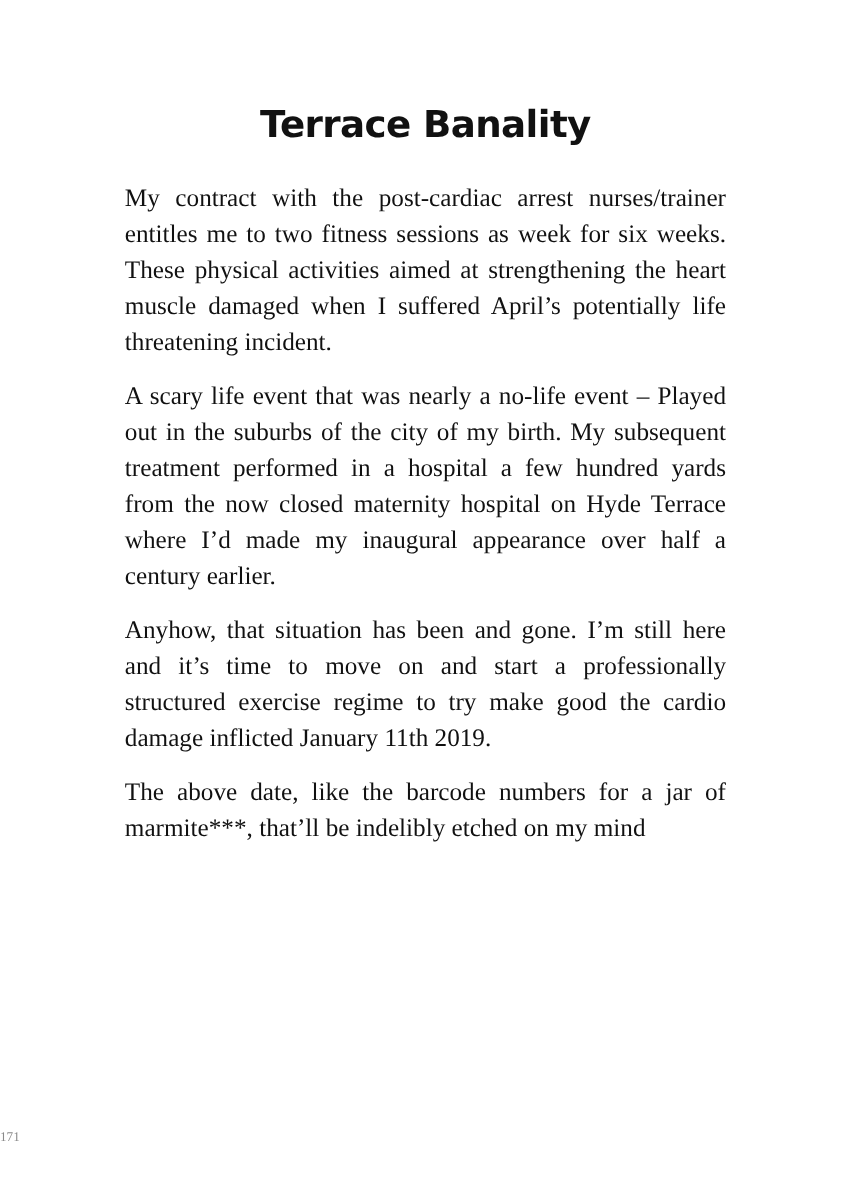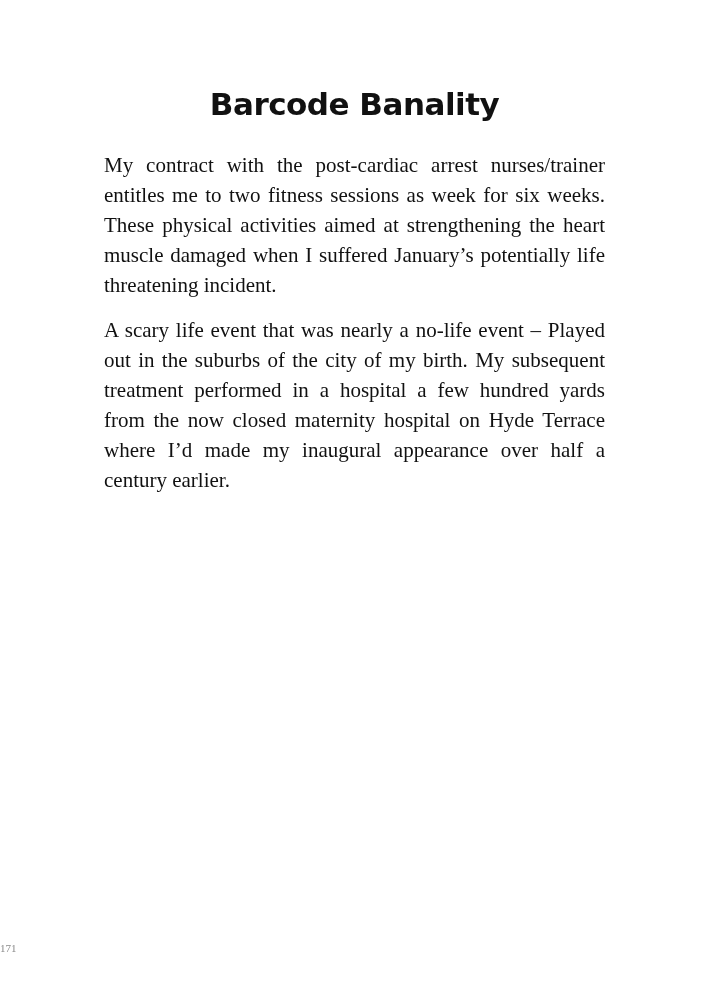--- a/index.html
+++ b/index.html
@@ -57,21 +57,23 @@
     text-align: left;
     font-family: "Liberation Serif", serif;
     font-size: 11px;
     color: #8a8a8a;
   }
 </style>
 </head>
 <body>
 
 <div class="page">
-  <h1 class="title">Barcode Banality</h1>
+  <h1 class="title">Terrace Banality</h1>
 
   <div class="body-text">
-    <p class="para">My contract with the post-cardiac arrest nurses/trainer entitles me to two fitness sessions as week for six weeks. These physical activities aimed at strengthening the heart muscle damaged when I suffered January’s potentially life threatening incident.</p>
+    <p class="para">My contract with the post-cardiac arrest nurses/trainer entitles me to two fitness sessions as week for six weeks. These physical activities aimed at strengthening the heart muscle damaged when I suffered April’s potentially life threatening incident.</p>
     <p class="para">A scary life event that was nearly a no-life event – Played out in the suburbs of the city of my birth. My subsequent treatment performed in a hospital a few hundred yards from the now closed maternity hospital on Hyde Terrace where I’d made my inaugural appearance over half a century earlier.</p>
+    <p class="para">Anyhow, that situation has been and gone. I’m still here and it’s time to move on and start a professionally structured exercise regime to try make good the cardio damage inflicted January 11th 2019.</p>
+    <p class="para">The above date, like the barcode numbers for a jar of marmite***, that’ll be indelibly etched on my mind</p>
   </div>
 
   <div class="page-number">171</div>
 </div>
 
 </body></html>

